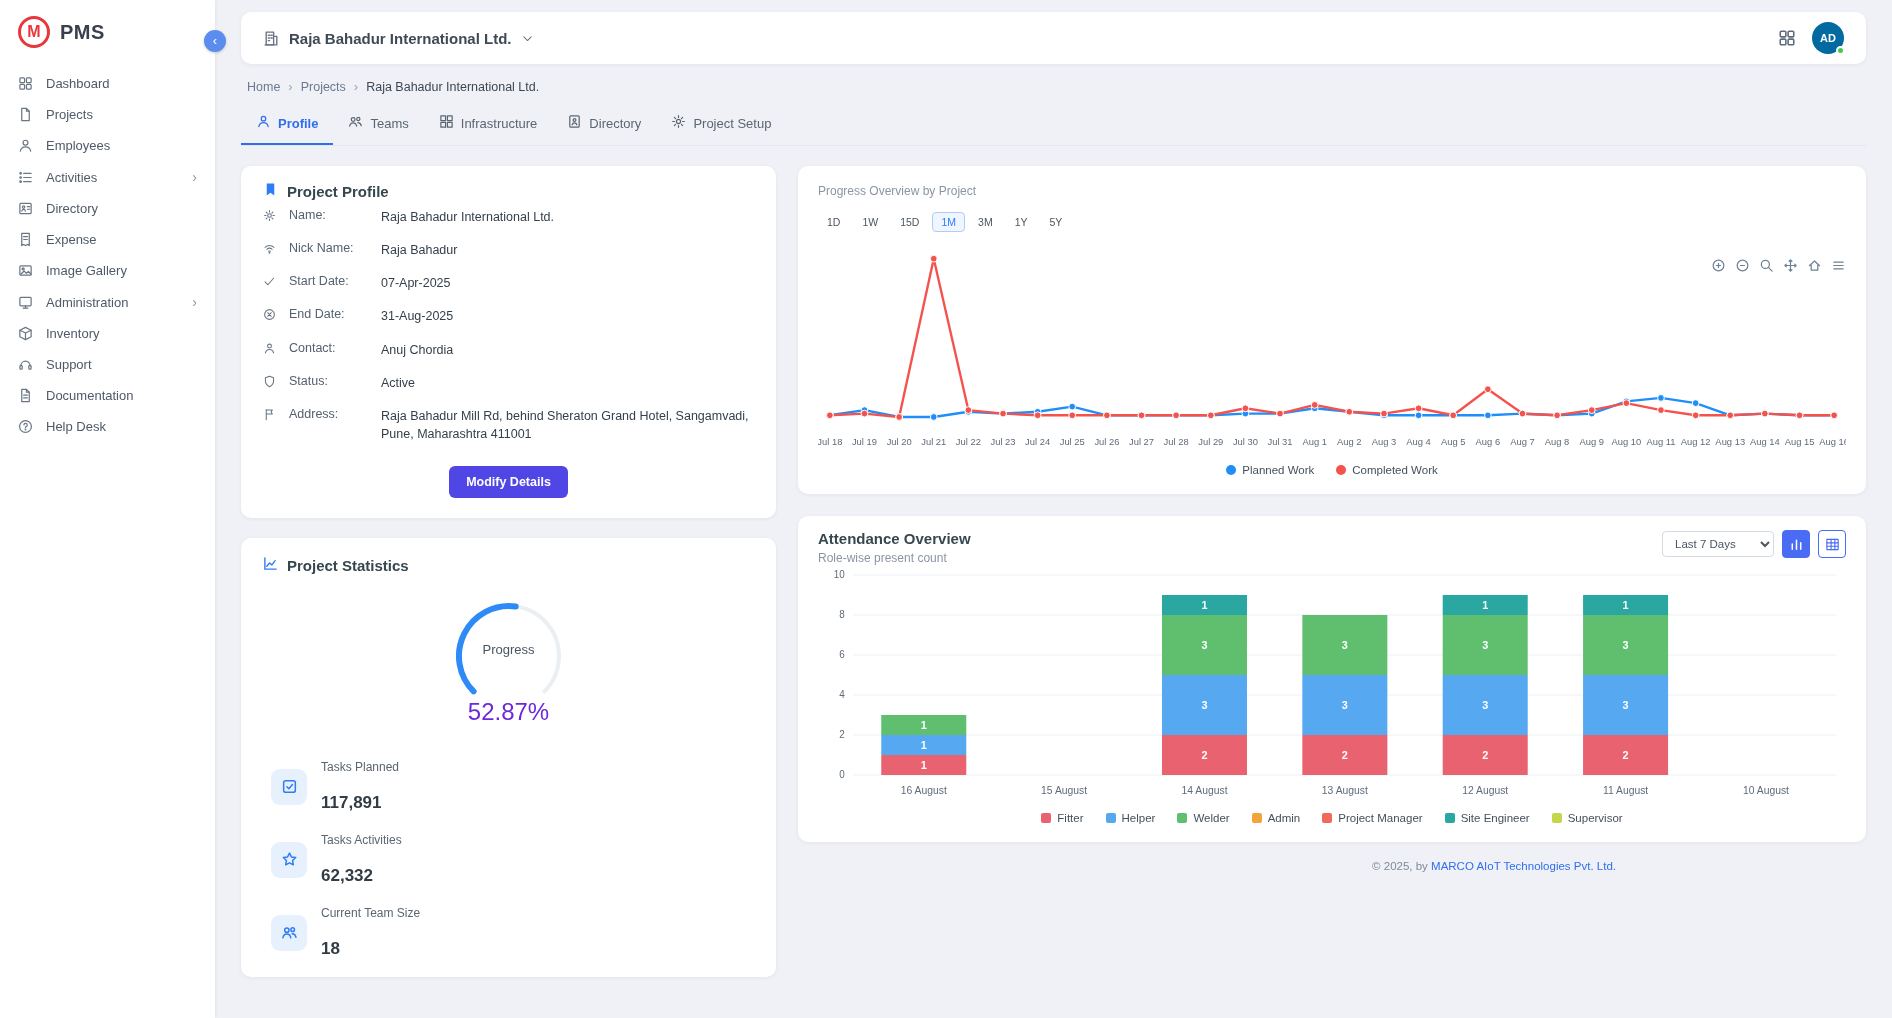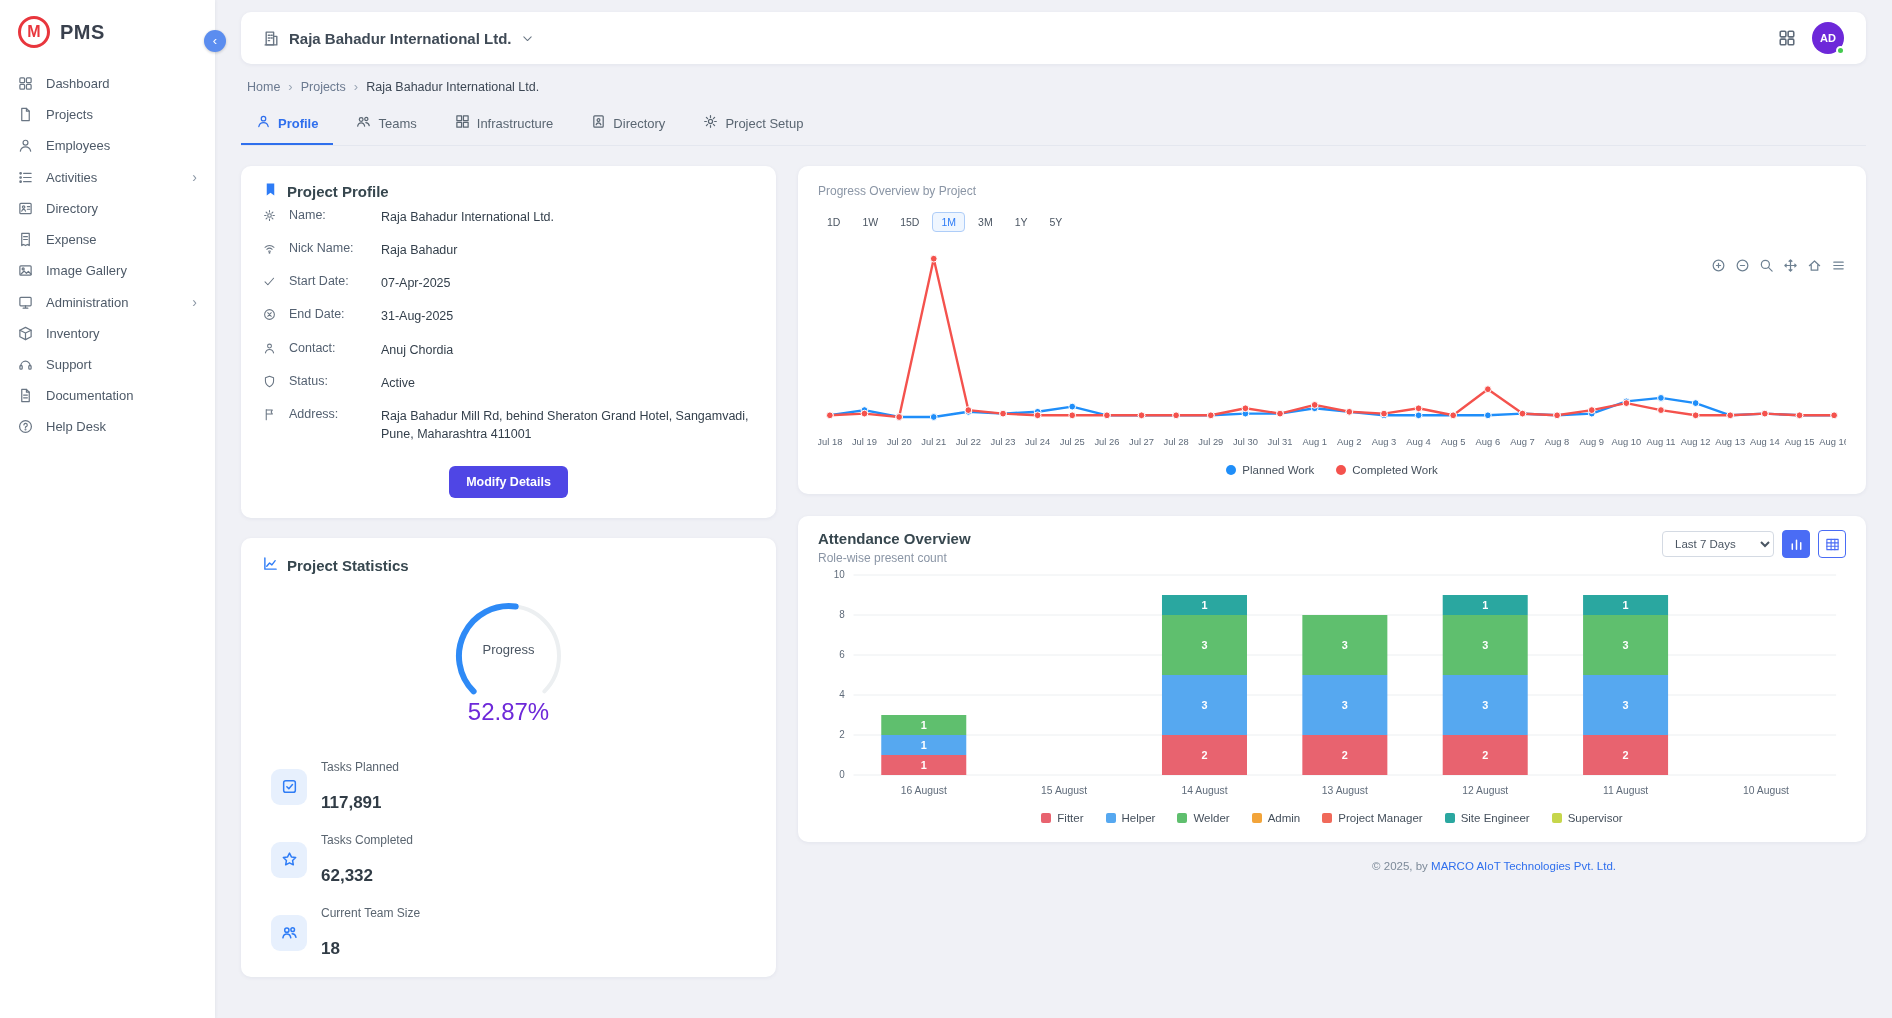--- a/index.html
+++ b/index.html
@@ -22,29 +22,29 @@
 
   
   .main { flex:1; padding:12px 26px 0; display:flex; flex-direction:column;border-radius:8px; }
   .card { background:#fff; border-radius:10px; box-shadow:0 1px 4px rgba(25,39,80,.06); }
 
   .topbar { height:52px; display:flex; align-items:center; justify-content:space-between; padding:0 22px; }
   .company { display:flex; align-items:center; gap:9px; cursor:pointer; }
   .company-name { font-size:15px; font-weight:bold; color:#3f4a56; }
   .topbar-right { display:flex; align-items:center; gap:16px; }
   .apps-icon { color:#5f6b7a; cursor:pointer; display:grid; place-items:center; }
-  .avatar { position:relative; width:32px; height:32px; border-radius:50%; background:#6d28d9; color:#fff; font-size:11px; font-weight:bold; display:grid; place-items:center; cursor:pointer; }
+  .avatar { position:relative; width:32px; height:32px; border-radius:50%; background:#0369a1; color:#fff; font-size:11px; font-weight:bold; display:grid; place-items:center; cursor:pointer; }
   .avatar .dot { position:absolute; right:-1px; bottom:-1px; width:9px; height:9px; border-radius:50%; background:#43c94e; border:2px solid #fff; }
 
   .breadcrumb { display:flex; align-items:center; gap:8px; font-size:12.5px; color:#6b7a90; margin:15px 2px 0 6px; }
   .breadcrumb .sep { color:#9aa6b5; font-size:13px; }
   .breadcrumb .bc-link { cursor:pointer; }
   .breadcrumb .bc-current { color:#3c4754; }
 
-  .tabs { display:flex; gap:8px; border-bottom:1px solid #e4e7ef; margin-top:10px; }
+  .tabs { display:flex; gap:0; border-bottom:1px solid #e4e7ef; margin-top:10px; }
   .tab { display:flex; align-items:center; gap:7px; padding:10px 15px 11px; font-size:13px; color:#5a6672; cursor:pointer; border-bottom:2px solid transparent; }
   .tab.active { color:#2f6fed; border-bottom-color:#2f6fed; font-weight:bold; }
 
   .columns { display:flex; gap:22px; margin-top:20px; align-items:flex-start; }
   .col-left { width:535px; flex:0 0 535px; }
   .col-right { flex:1; min-width:0; }
 
   
   .profile-card { padding:16px 22px 20px; }
   .card-title-row { display:flex; align-items:center; gap:9px; font-size:15px; font-weight:bold; color:#37474f; }
@@ -414,21 +414,21 @@
                 <div class="stat-value">117,891</div>
               </span>
             </div>
             <div class="stat-row">
               <span class="stat-iconbox">
                   <svg class="i" viewBox="0 0 16 16" style="width:17px;height:17px;stroke-width:1.4">
                     <path d="M8 2l1.8 3.6 4 .6-2.9 2.8.7 4L8 11.1 4.4 13l.7-4L2.2 6.2l4-.6z"></path>
                   </svg>
                 </span>
               <span>
-                <div class="stat-label">Tasks Completed</div>
+                <div class="stat-label">Tasks Activities</div>
                 <div class="stat-value">62,332</div>
               </span>
             </div>
             <div class="stat-row">
               <span class="stat-iconbox">
                   <svg class="i" viewBox="0 0 16 16" style="width:17px;height:17px;stroke-width:1.4">
                     <circle cx="5.5" cy="5.8" r="2"></circle>
                     <path d="M1.8 13c.4-2.4 1.8-3.6 3.7-3.6s3.3 1.2 3.7 3.6"></path>
                     <circle cx="11" cy="5.3" r="1.7"></circle>
                     <path d="M10.5 9.2c2 .1 3.2 1.3 3.6 3.3"></path>

